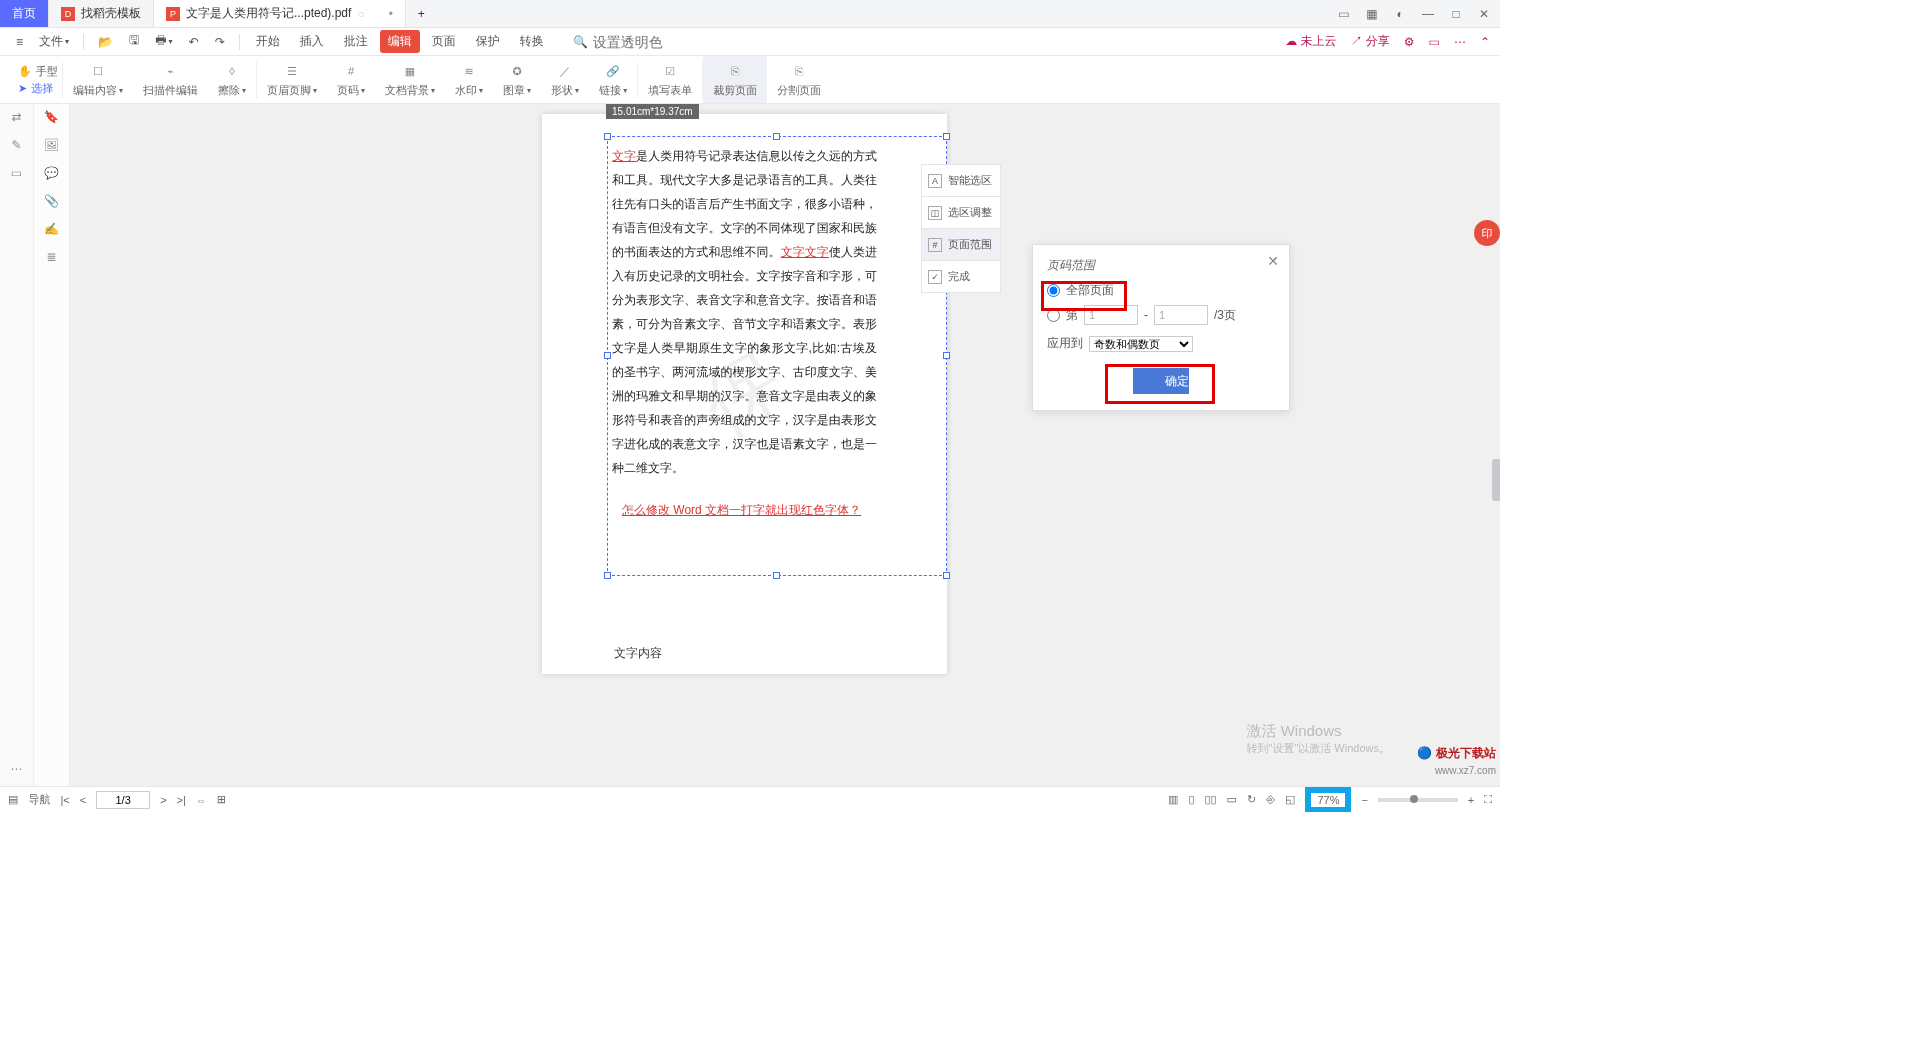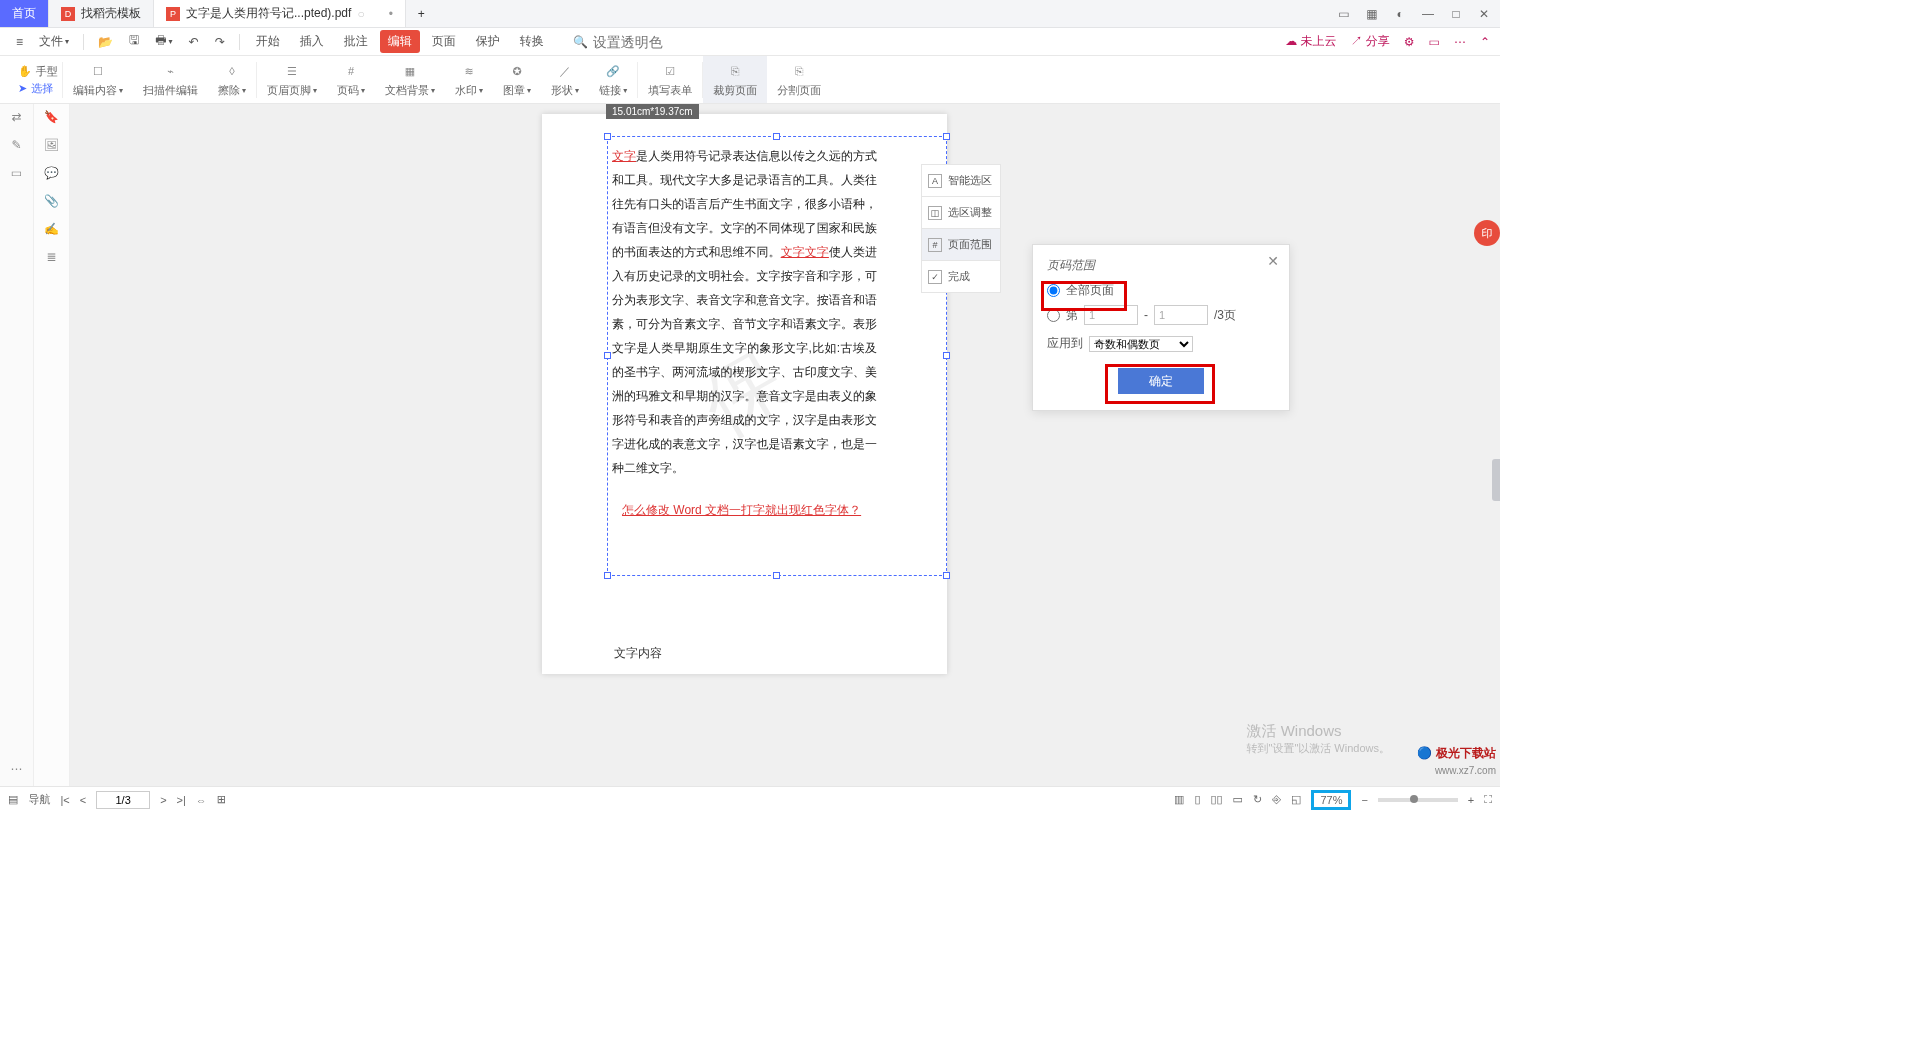--- a/index.html
+++ b/index.html
@@ -62,34 +62,34 @@
 
 
 .panel { position: absolute; top: 140px; right: 210px; width: 258px; background: #fff; border: 1px solid #ddd; box-shadow: 0 2px 10px rgba(0,0,0,0.1); padding: 12px 14px 16px; font-size: 12px; color: #555; }
 .panel .closex { position: absolute; top: 8px; right: 10px; color: #888; font-size: 14px; cursor: pointer; }
 .panel .sect-title { margin-bottom: 8px; color: #666; font-style: italic; }
 .panel .opt { display: flex; align-items: center; gap: 6px; margin: 6px 0; }
 .panel .opt input[type=radio] { margin: 0; }
 .panel .opt .numbox { width: 54px; height: 20px; border: 1px solid #ccc; padding: 0 4px; font-size: 11px; color: #aaa; }
 .panel .row2 { display: flex; align-items: center; gap: 6px; margin-top: 10px; }
 .panel select { width: 104px; height: 16px; border: 1px solid #ccc; background: #fff; font-size: 11px; }
-.panel .okbtn { display: block; margin: 16px auto 0; width: 86px; height: 26px; background: #4a78d6; color: #fff; border: none; font-size: 12px; cursor: pointer; }
+.panel .okbtn { display: block; margin: 16px auto 0; width: 56px; height: 26px; background: #4a78d6; color: #fff; border: none; font-size: 12px; cursor: pointer; text-align: right; }
 .redbox1 { position: absolute; border: 3px solid #d00; pointer-events: none; }
 .rb-a { top: 36px; left: 8px; width: 86px; height: 30px; }
 .rb-b { bottom: 6px; left: 72px; width: 110px; height: 40px; }
 
 
 .edge-badge { position: absolute; top: 116px; right: 0; width: 26px; height: 26px; border-radius: 50%; background: #e74c3c; color: #fff; font-size: 11px; display: flex; align-items: center; justify-content: center; }
 .edge-handle { position: absolute; top: 52%; right: 0; width: 8px; height: 42px; background: #c7c9ce; border-radius: 3px 0 0 3px; }
 
 
 .statusbar { position: absolute; bottom: 0; left: 0; right: 0; height: 26px; border-top: 1px solid #e6e6e6; display: flex; align-items: center; padding: 0 8px; font-size: 11px; color: #666; background: #fff; gap: 10px; }
 .statusbar .pagebox { width: 54px; height: 18px; border: 1px solid #ccc; text-align: center; font-size: 11px; }
 .statusbar .sb-right { margin-left: auto; display: flex; align-items: center; gap: 10px; }
-.statusbar .zoom { border: 3px solid #0ea5e9; padding: 1px 6px; }
+.statusbar .zoom { border: 6px solid #0ea5e9; padding: 1px 6px; }
 
 
 .bg-activate { position: absolute; right: 110px; bottom: 30px; color: #bbb; font-size: 13px; text-align: left; }
 .site-logo { position: absolute; right: 4px; bottom: 24px; font-size: 12px; color: #b91c1c; font-weight: bold; }
 .site-url { position: absolute; right: 4px; bottom: 10px; font-size: 10px; color: #888; }
 </style>
 </head>
 <body>
 
 <div class="titlebar">

